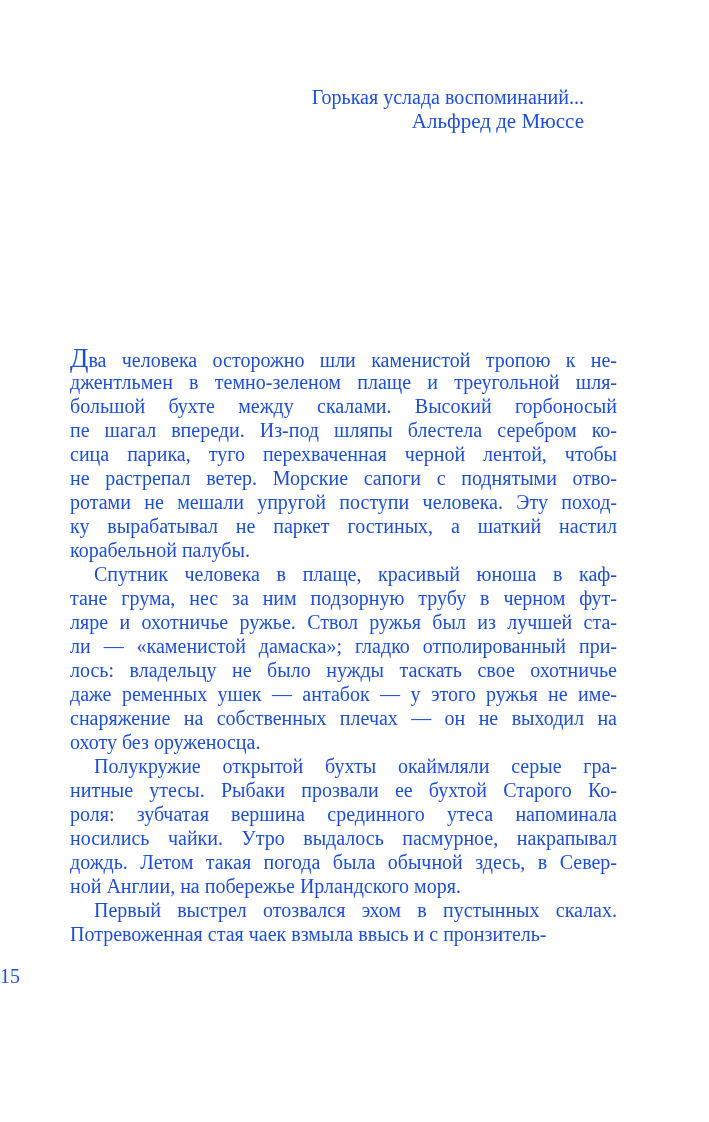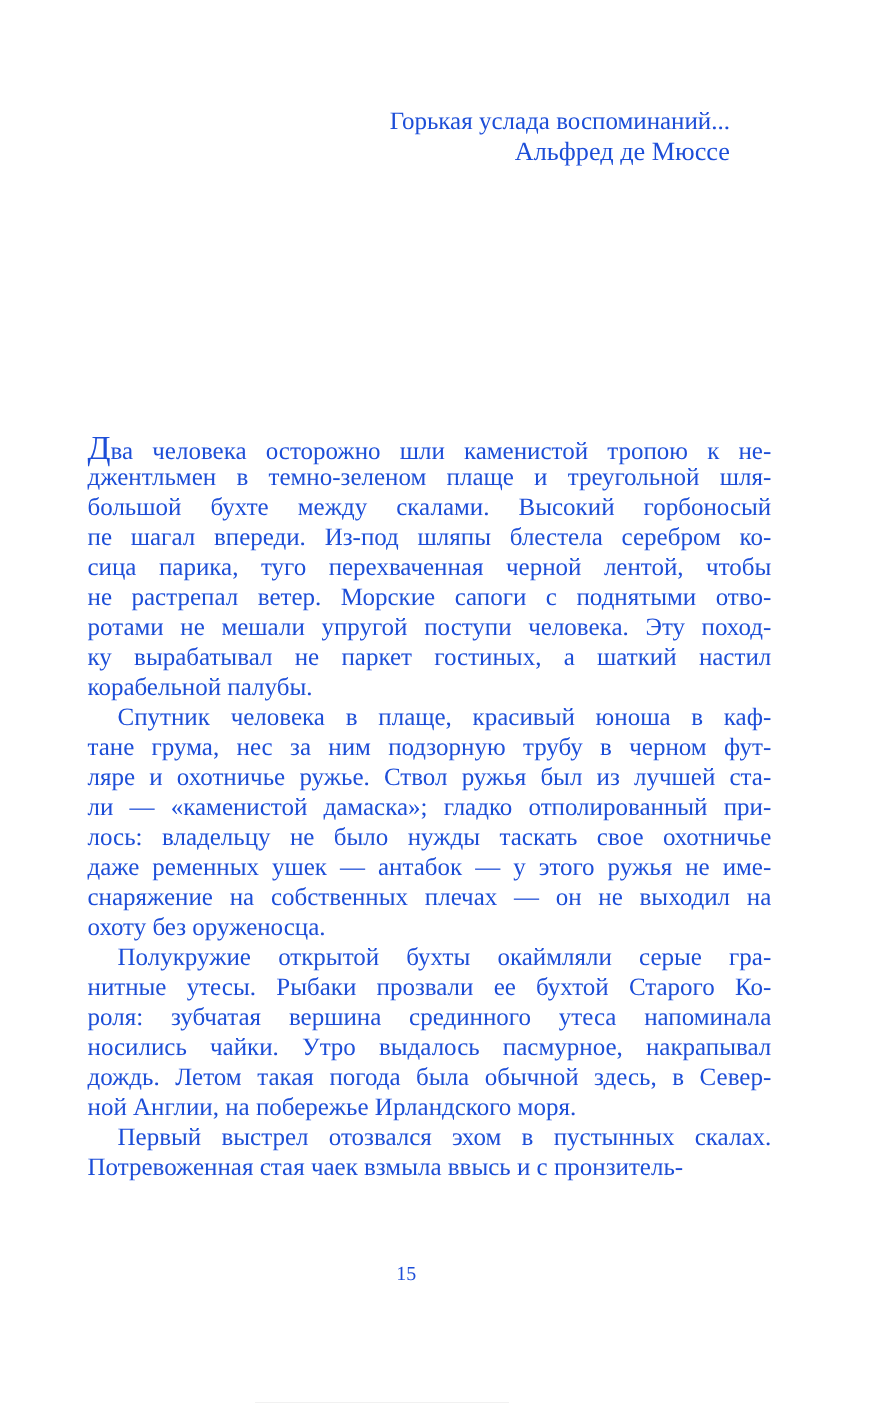--- a/index.html
+++ b/index.html
@@ -51,25 +51,25 @@
   }
   .line-indent {
     padding-left: 24px;
   }
   .initial {
     font-size: 27px;
     line-height: 24px;
   }
   .page-number {
     position: absolute;
-    top: 1008px;
+    top: 964px;
     left: 0;
     width: 650px;
-    text-align: center;
-    font-size: 16px;
+    text-align: left;
+    font-size: 20px;
     line-height: 24px;
   }
 </style>
 </head>
 <body>
 
 <div class="page">
 
   <div class="epigraph">
     <div class="epigraph-text">Горькая услада воспоминаний...</div>

